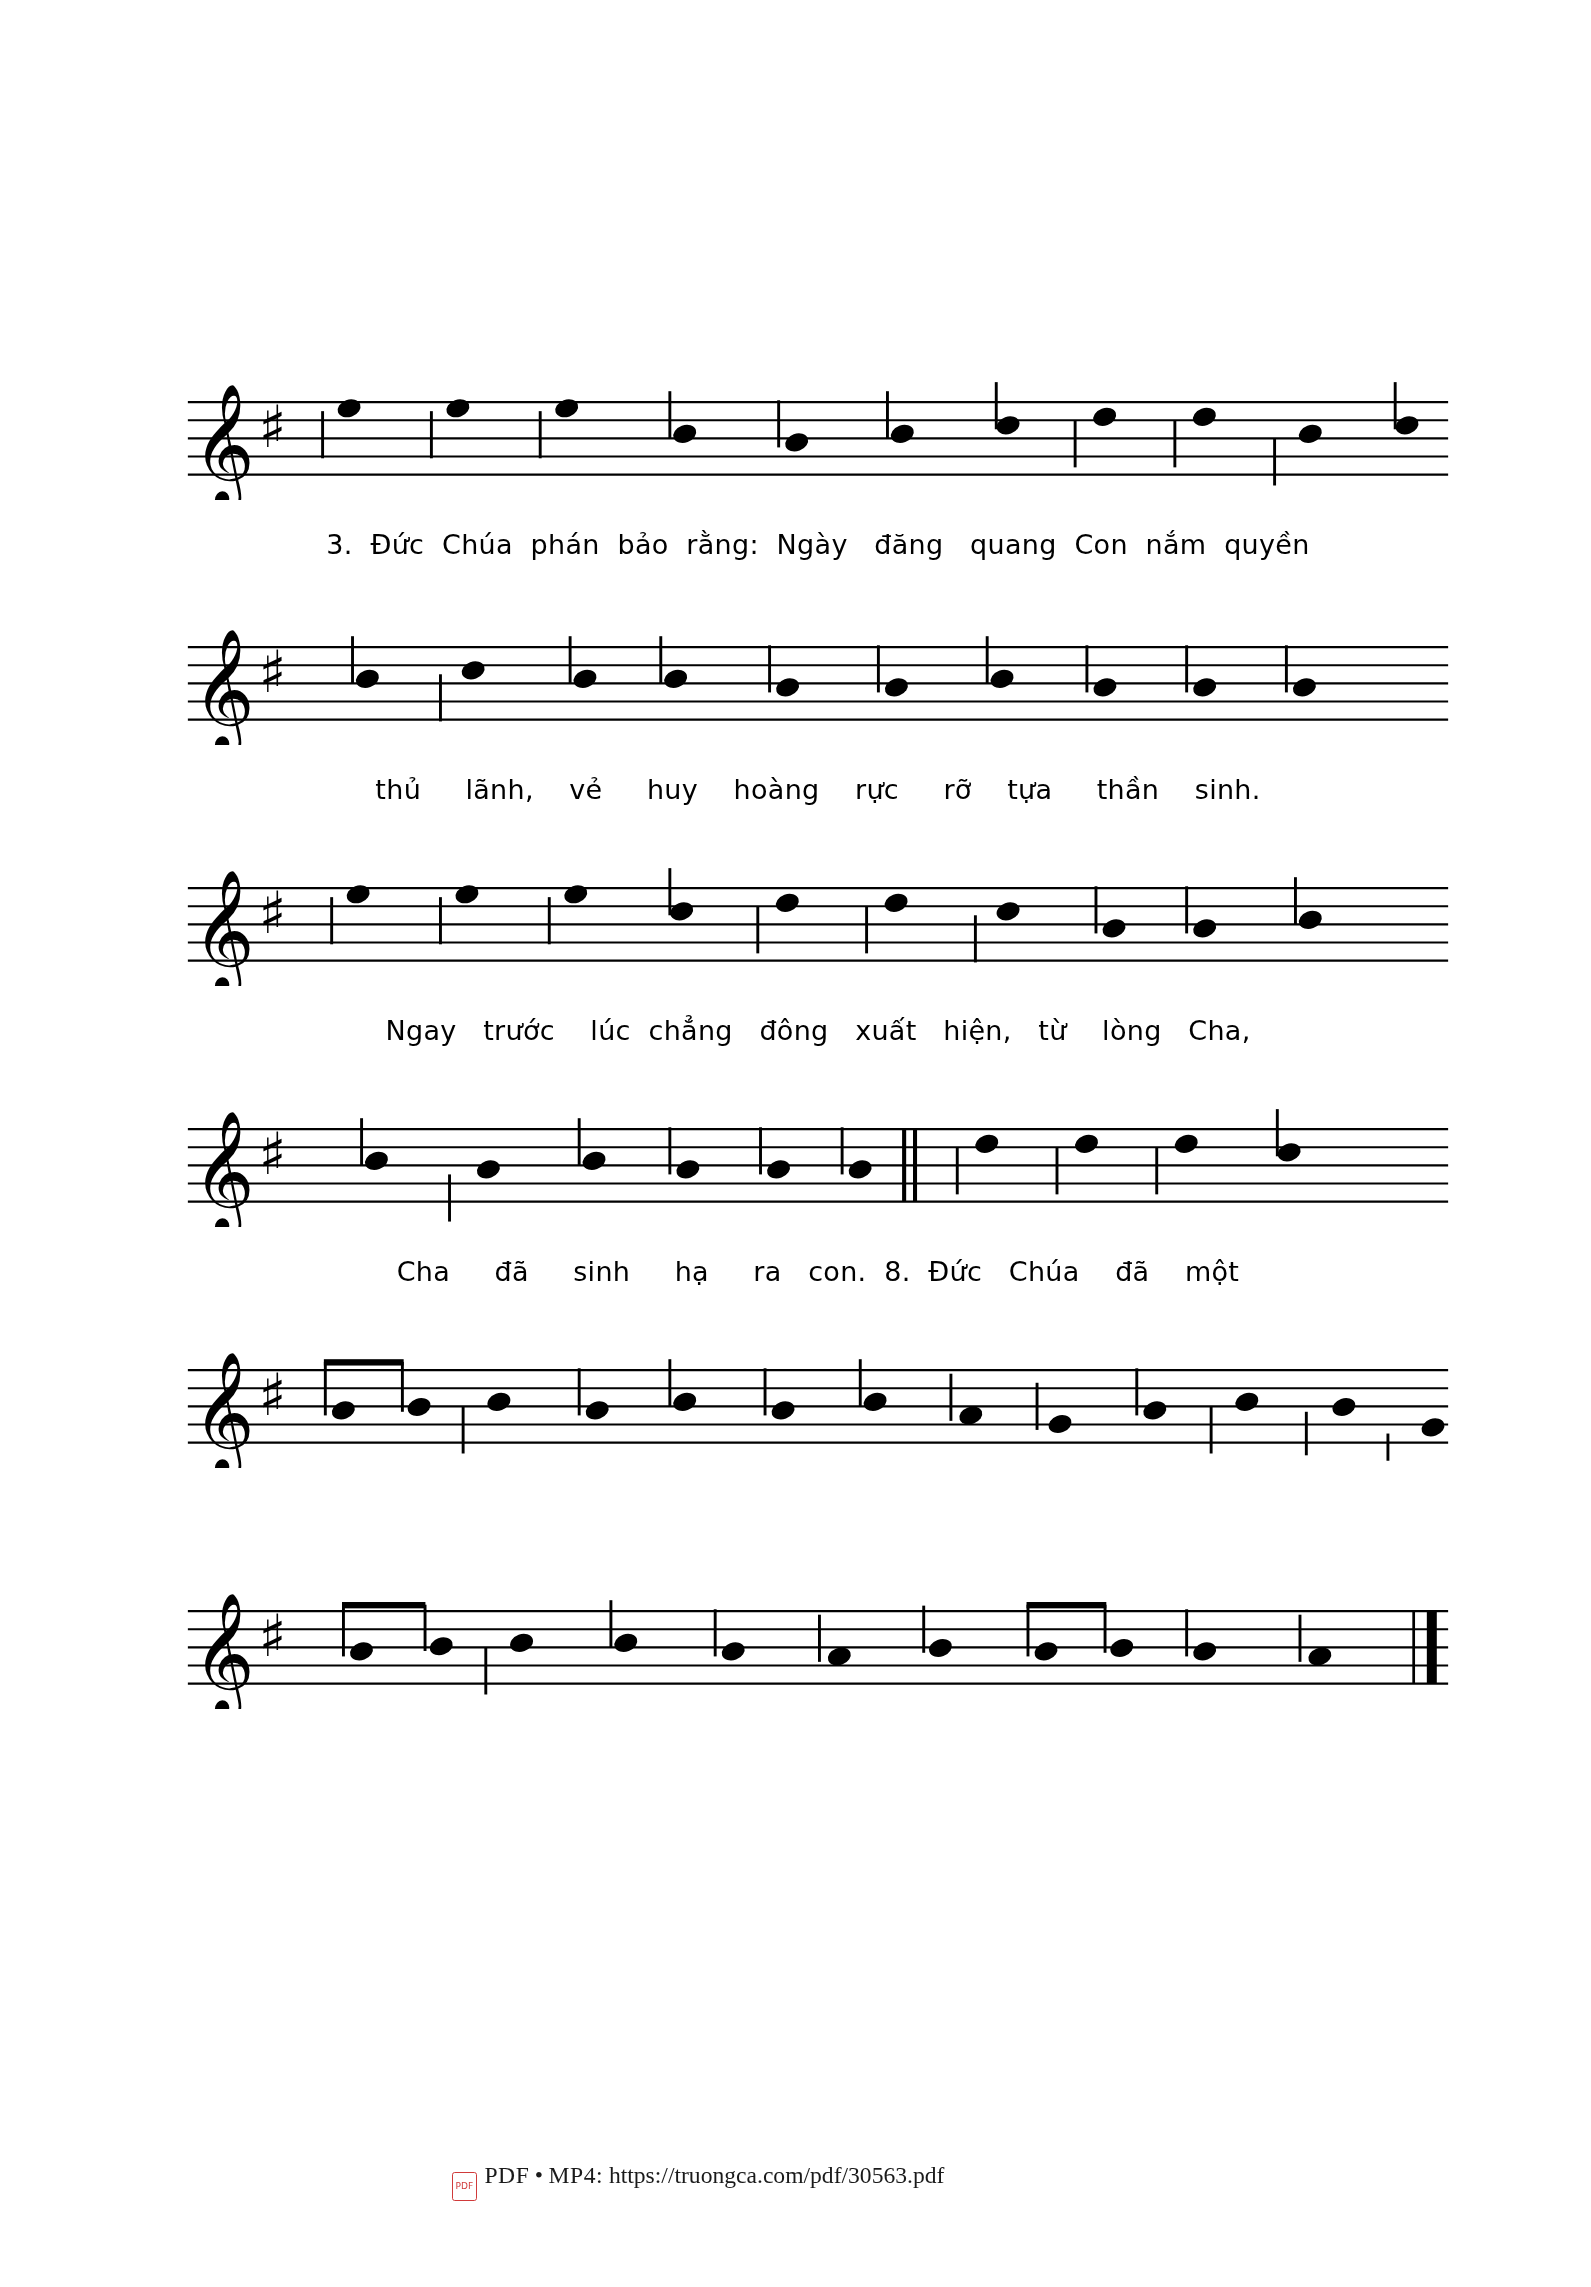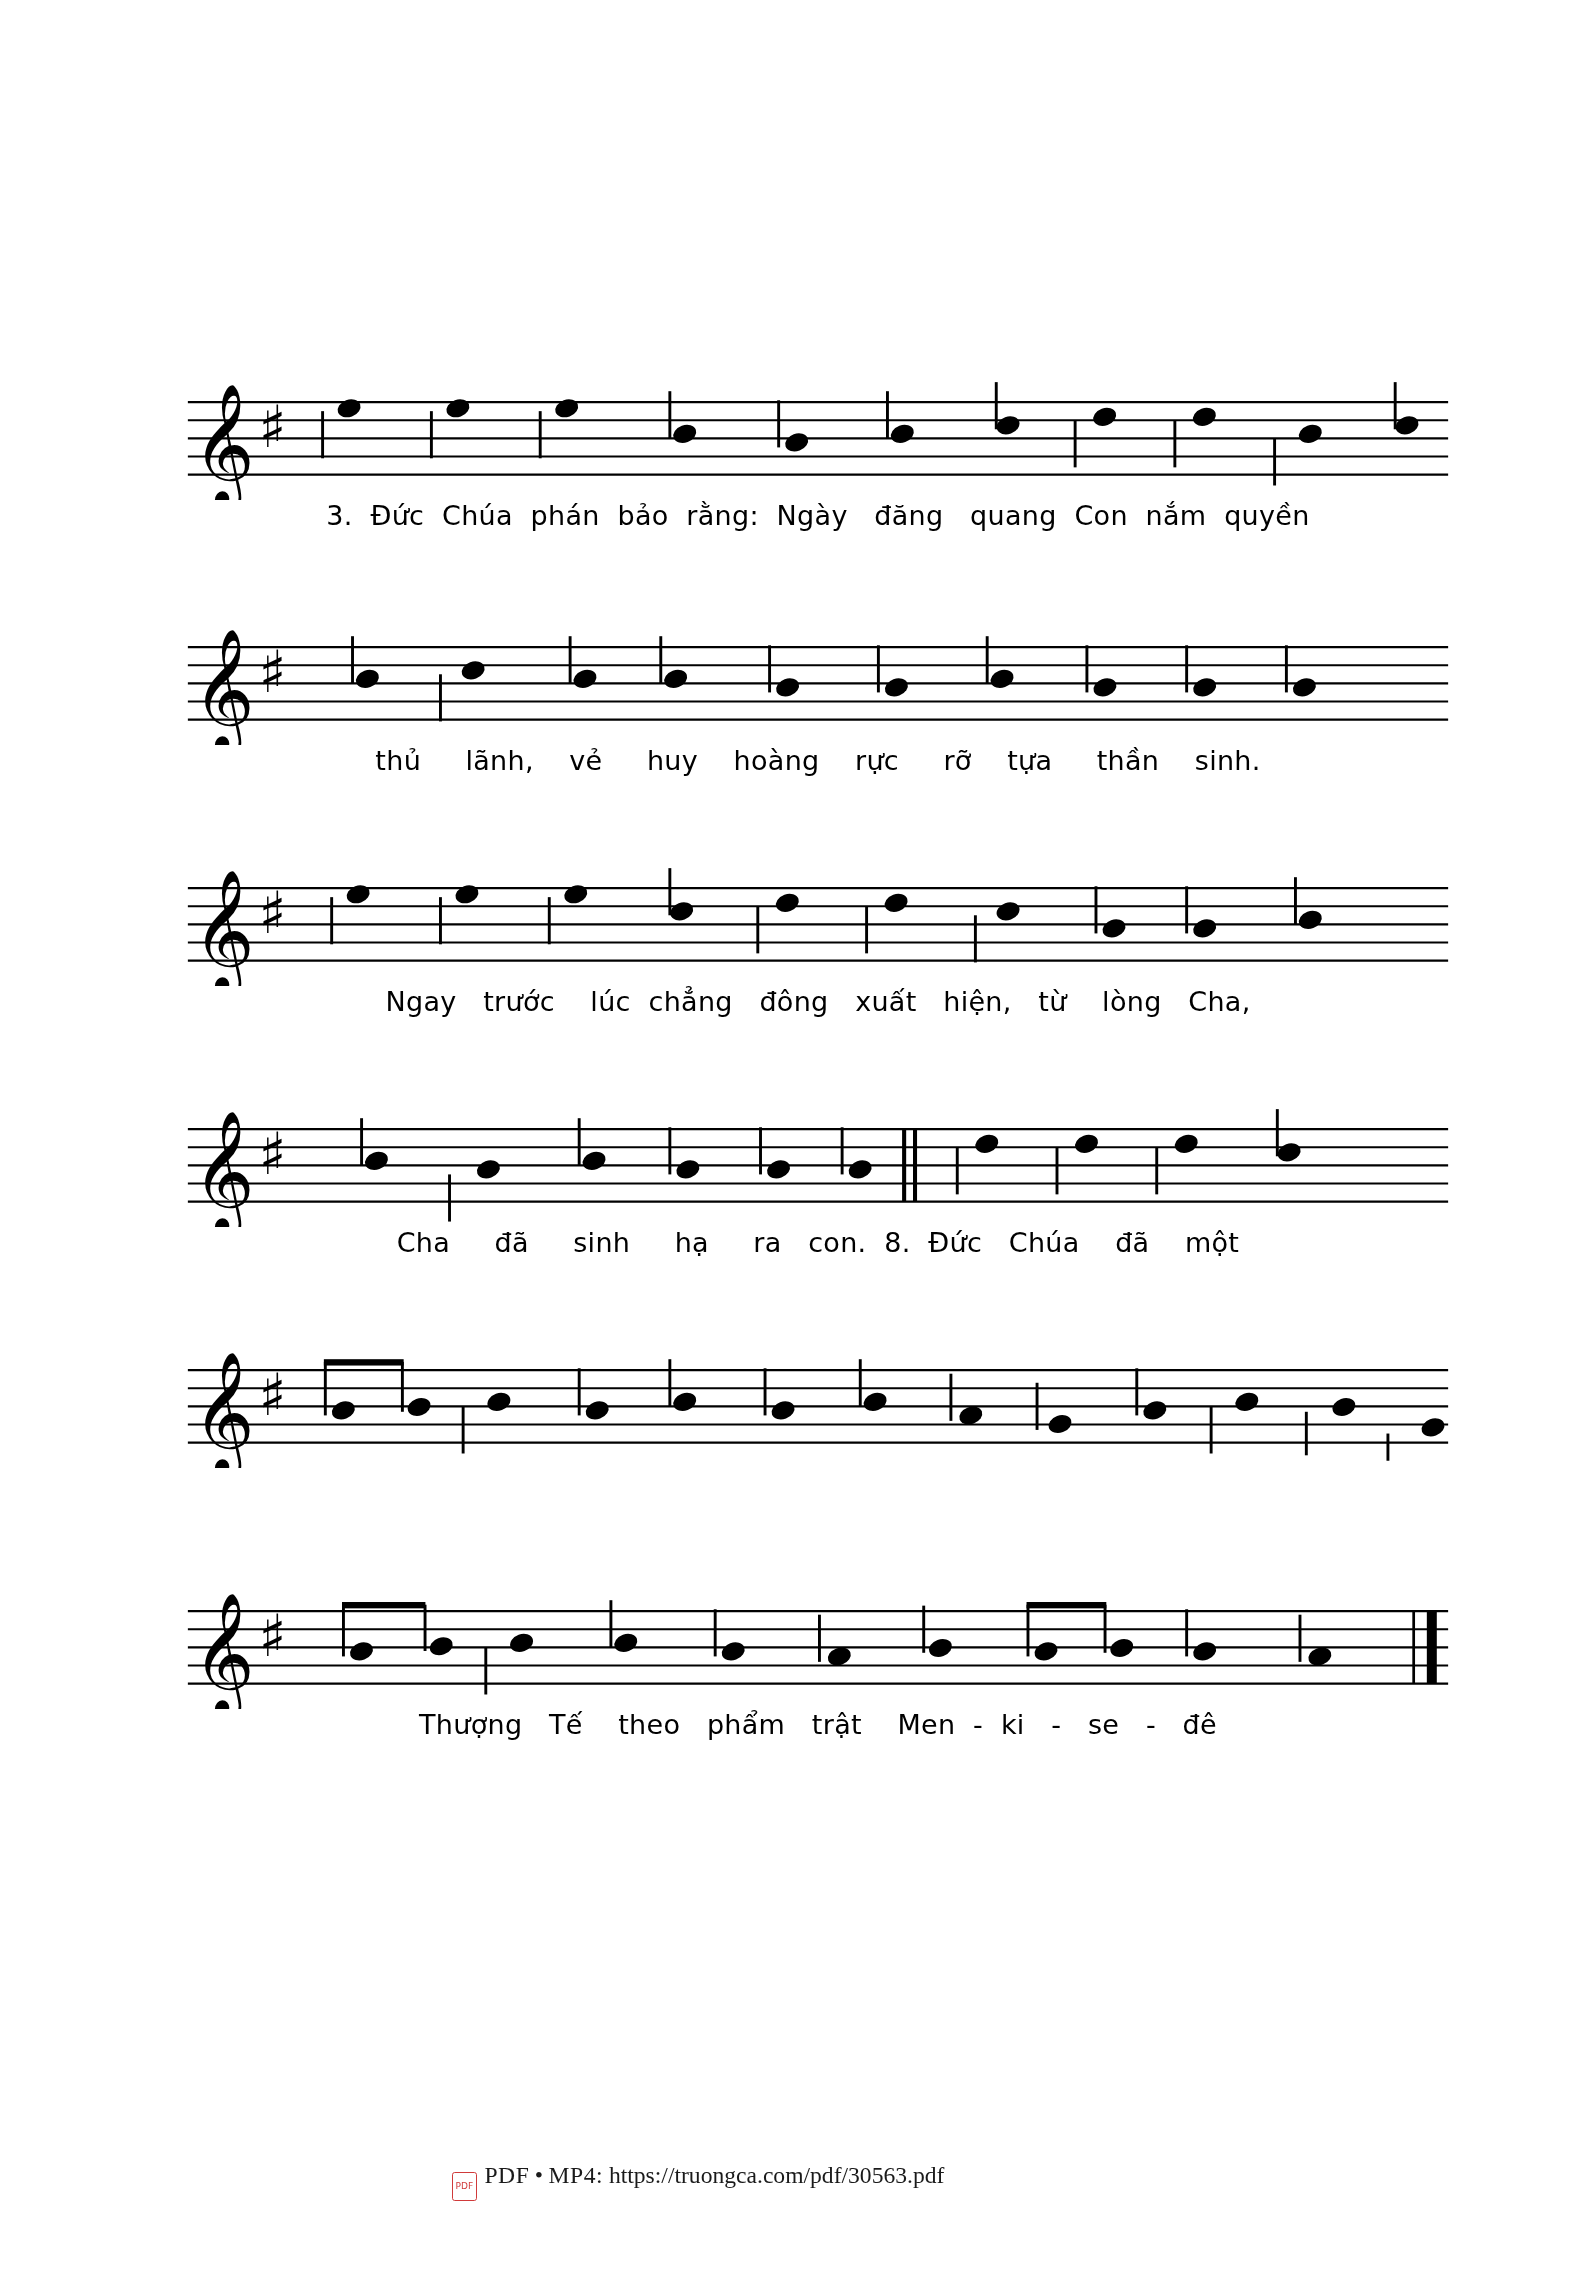--- a/index.html
+++ b/index.html
@@ -41,20 +41,21 @@
   }
   .lyrics {
     position: relative;
     width: 100%;
     text-align: center;
     font-family: "DejaVu Sans", sans-serif;
     font-size: 27px;
     letter-spacing: 0.3px;
     color: #000000;
     white-space: pre;
+    margin-top: 29px;
   }
 
   
   .footer {
     position: absolute;
     left: 0;
     top: 2162px;
     width: 1396px;
     text-align: center;
     font-family: "Liberation Serif", serif;
@@ -459,21 +460,20 @@
                 <ellipse cx="0" cy="98" rx="13" ry="9.5" transform="rotate(-20)"></ellipse>
                 <rect x="10" y="46" width="3.2" height="52"></rect>
               </g>
             <g stroke="#000">
                 <line x1="1352" y1="42" x2="1352" y2="122" stroke-width="3"></line>
                 <line x1="1372" y1="42" x2="1372" y2="122" stroke-width="11"></line>
               </g>
           </g>
         </svg>
       </div>
-      <div class="lyrics">Thượng   Tế    theo   phẩm   trật    Men  -  ki   -   se   -   đê</div>
     </div>
 
     <div class="footer">
       <span class="pdf-badge">PDF</span><span class="lbl">PDF</span><span class="sep">•</span><span class="lbl">MP4:</span> <span class="url">https://truongca.com/pdf/30563.pdf</span>
     </div>
 
   </div>
 </div>
 
 

